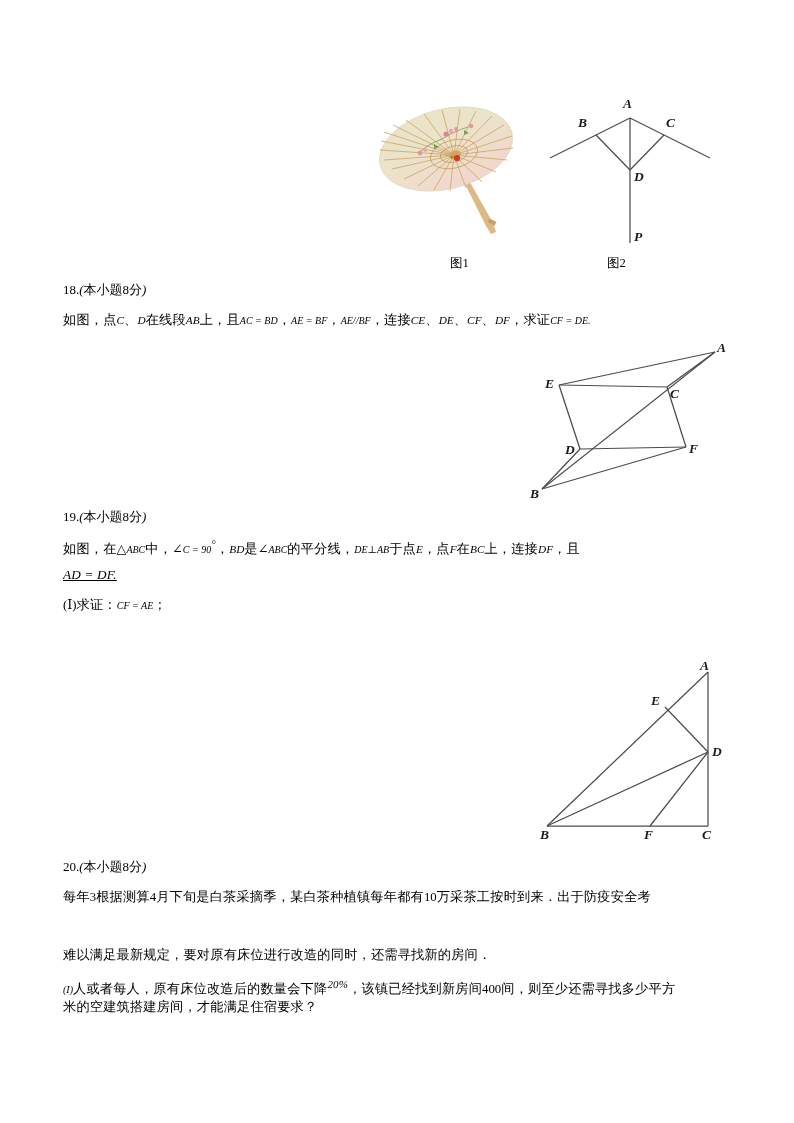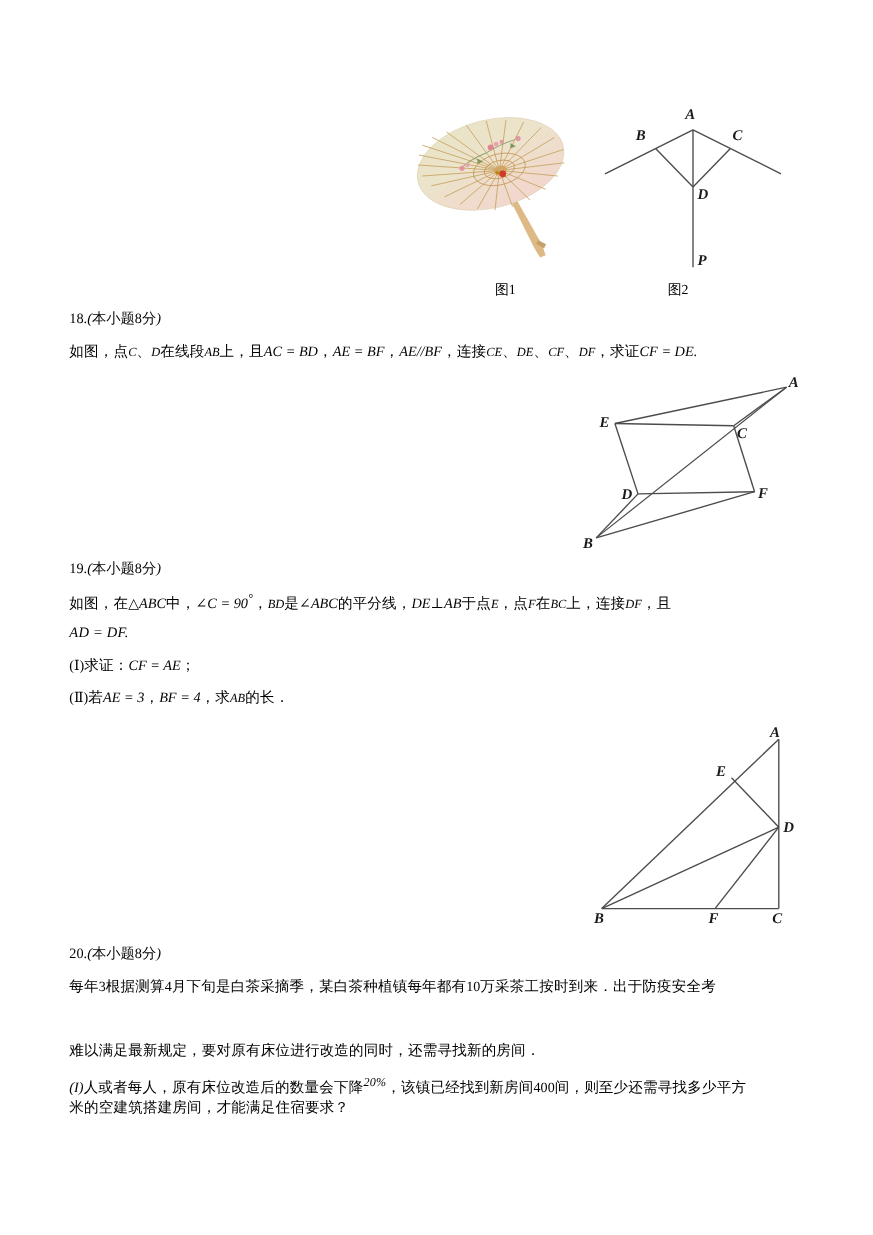--- a/index.html
+++ b/index.html
@@ -15,20 +15,21 @@
     position: relative;
     width: 794px;
     height: 1123px;
     background: #ffffff;
     overflow: hidden;
   }
   .mi {
     font-family: "Liberation Serif", "DejaVu Serif", serif;
     font-style: italic;
     font-size: 13.5px;
+    text-decoration: underline;
   }
   .qhead {
     position: absolute;
     font-size: 13px;
     white-space: nowrap;
   }
   .qhead .qn {
     font-family: "Liberation Serif", "DejaVu Serif", serif;
   }
   .qhead .paren {
@@ -37,21 +38,21 @@
   }
   .line {
     position: absolute;
     white-space: nowrap;
     font-size: 13.2px;
     letter-spacing: 0.2px;
   }
   .line .m {
     font-family: "Liberation Serif", "DejaVu Serif", serif;
     font-style: italic;
-    font-size: 13px;
+    font-size: 10px;
     letter-spacing: 0;
   }
   .line .ms {
     font-family: "Liberation Serif", "DejaVu Serif", serif;
     font-style: italic;
     font-size: 11.3px;
     letter-spacing: 0;
   }
   .line .n {
     font-family: "Liberation Serif", "DejaVu Serif", serif;
@@ -241,23 +242,20 @@
   <div class="line" style="left:63px; top:538px;">
     <span>如图，在</span><span class="n">△</span><span class="m">ABC</span><span>中，</span><span class="n">∠</span><span class="m">C</span><span class="m"> = </span><span class="m">90</span><span class="sup">°</span><span>，</span><span class="ms">BD</span><span>是</span><span class="n">∠</span><span class="m">ABC</span><span>的平分线，</span><span class="m">DE</span><span class="m">⊥</span><span class="m">AB</span><span>于点</span><span class="ms">E</span><span>，点</span><span class="ms">F</span><span>在</span><span class="ms">BC</span><span>上，连接</span><span class="ms">DF</span><span>，且</span>
   </div>
 
   <div class="line mi" style="left:63px; top:567px;">AD = DF.</div>
 
   <div class="line" style="left:63px; top:596px;">
     <span class="n">(</span><span class="n">Ⅰ</span><span class="n">)</span><span>求证：</span><span class="m">CF = AE</span><span>；</span>
   </div>
 
-  <div class="line" style="left:63px; top:625px;">
-    <span class="n">(</span><span class="n">Ⅱ</span><span class="n">)</span><span>若</span><span class="m">AE = 3</span><span>，</span><span class="m">BF = 4</span><span>，求</span><span class="ms">AB</span><span>的长．</span>
-  </div>
 
   <div class="fig" style="left:490px; top:660px;">
     <svg class="geo" width="250" height="180" viewBox="0 0 250 180">
 
       <line x1="218" y1="12" x2="218" y2="166"></line>
       <line x1="57" y1="166" x2="218" y2="166"></line>
       <line x1="57" y1="166" x2="218" y2="12"></line>
       <line x1="57" y1="166" x2="218" y2="92"></line>
       <line x1="175" y1="47" x2="218" y2="92"></line>
       <line x1="160" y1="166" x2="218" y2="92"></line>

